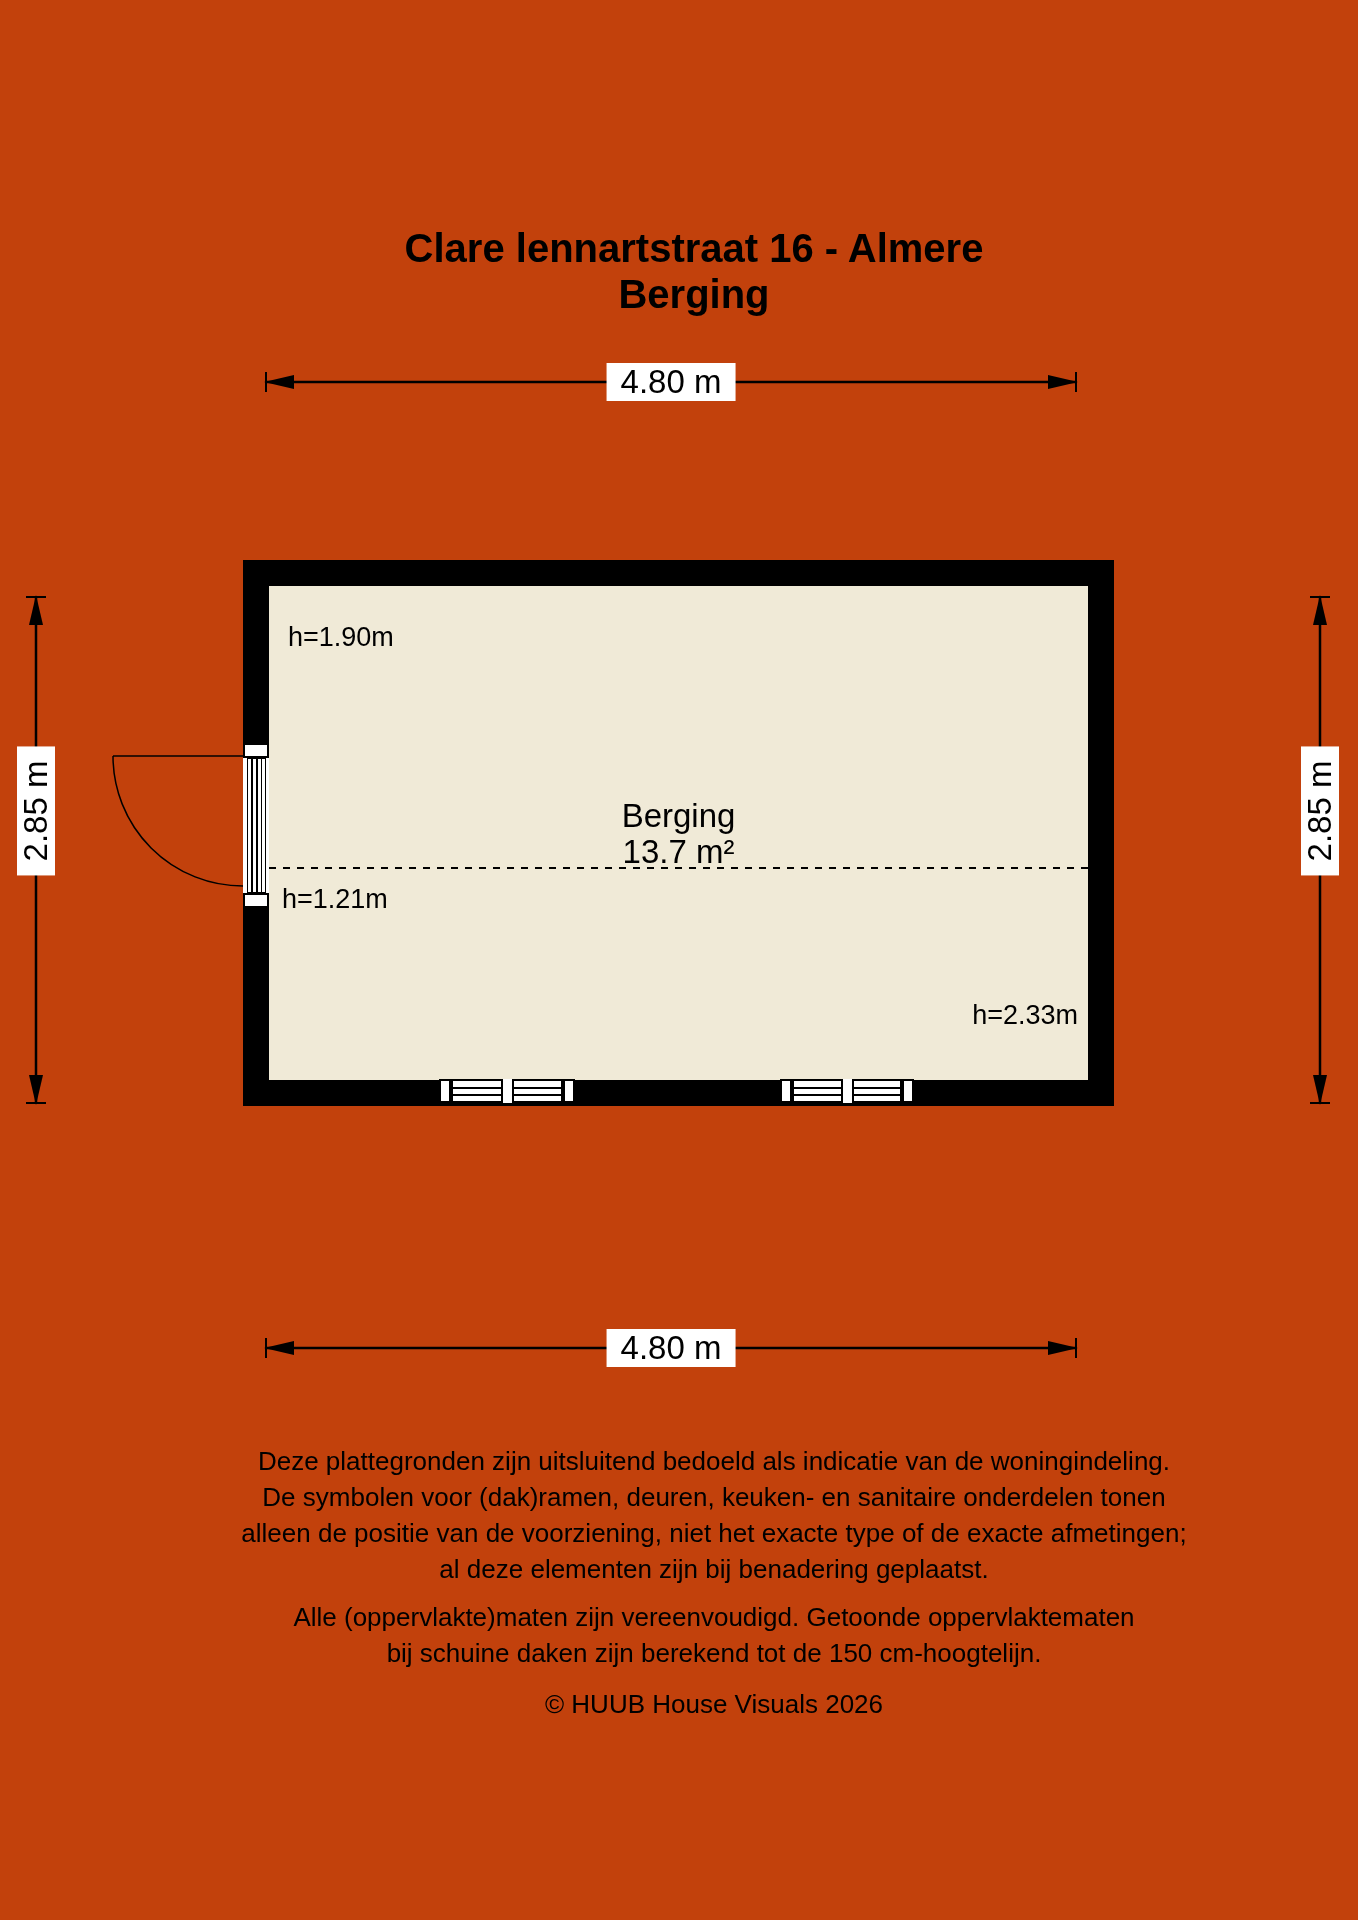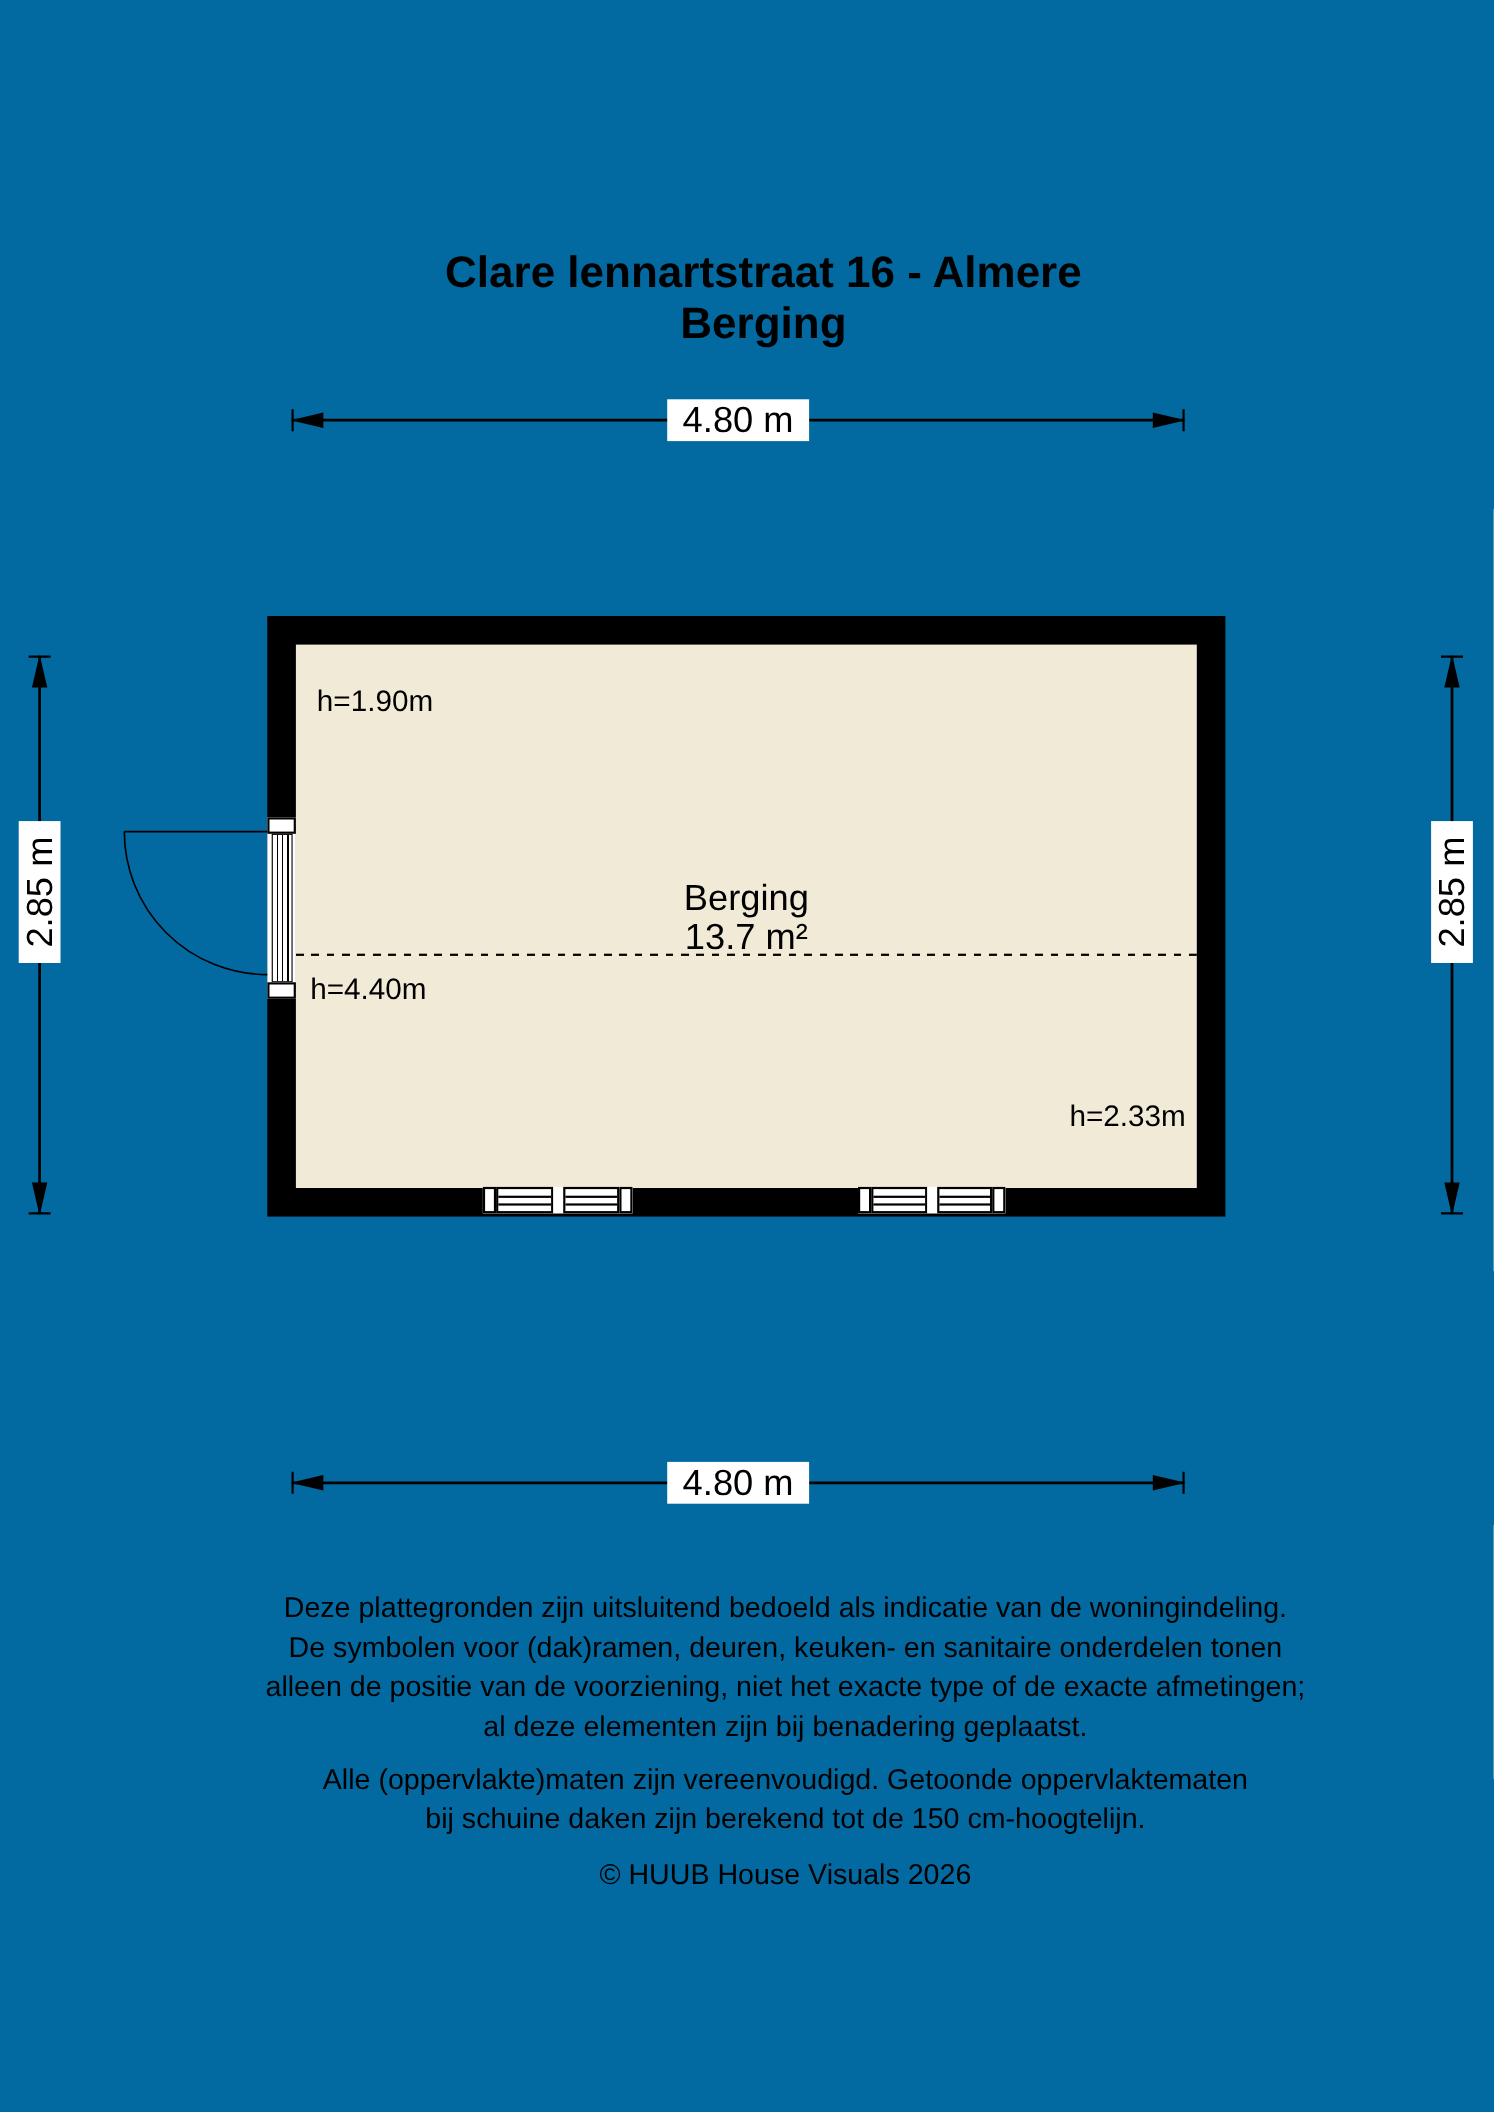--- a/index.html
+++ b/index.html
@@ -1,18 +1,18 @@
 <!DOCTYPE html>
 <html><head>
 <meta charset="utf-8">
 <style>
   html,body { margin:0; padding:0; background:#ffffff; }
   .page {
     position:relative; width:1358px; height:1920px; margin:0 auto;
-    background:#0369a1; color:#000;
+    background:#c2410c; color:#000;
     font-family:"Liberation Sans", sans-serif;
     overflow:hidden;
   }
 
   
   .header { position:absolute; top:225px; left:0; right:0; text-align:center;
             transform:translateX(15px); }
   .title    { font-size:40px; font-weight:bold; line-height:46px; }
   .subtitle { font-size:40px; font-weight:bold; line-height:46px; }
 
@@ -145,21 +145,21 @@
       <div class="win-mull"></div>
       <div class="win-pane"></div>
       <div class="win-cap"></div>
     </div>
 
     <div class="dashed-line"></div>
 
     <div class="h-label h190">h=1.90m</div>
     <div class="room-label room-name">Berging</div>
     <div class="room-label room-area">13.7 m²</div>
-    <div class="h-label h245">h=4.40m</div>
+    <div class="h-label h245">h=1.21m</div>
     <div class="h-label h208">h=2.33m</div>
   </div>
 
   <div class="dim-h" style="top:1336px;">
     <svg width="818" height="24" viewBox="0 0 818 24">
       <line x1="4" y1="12" x2="814" y2="12" stroke="#000" stroke-width="2.5"></line>
       <polygon points="2,12 32,5 32,19" fill="#000"></polygon>
       <line x1="4" y1="2" x2="4" y2="22" stroke="#000" stroke-width="2"></line>
       <polygon points="816,12 786,5 786,19" fill="#000"></polygon>
       <line x1="814" y1="2" x2="814" y2="22" stroke="#000" stroke-width="2"></line>

